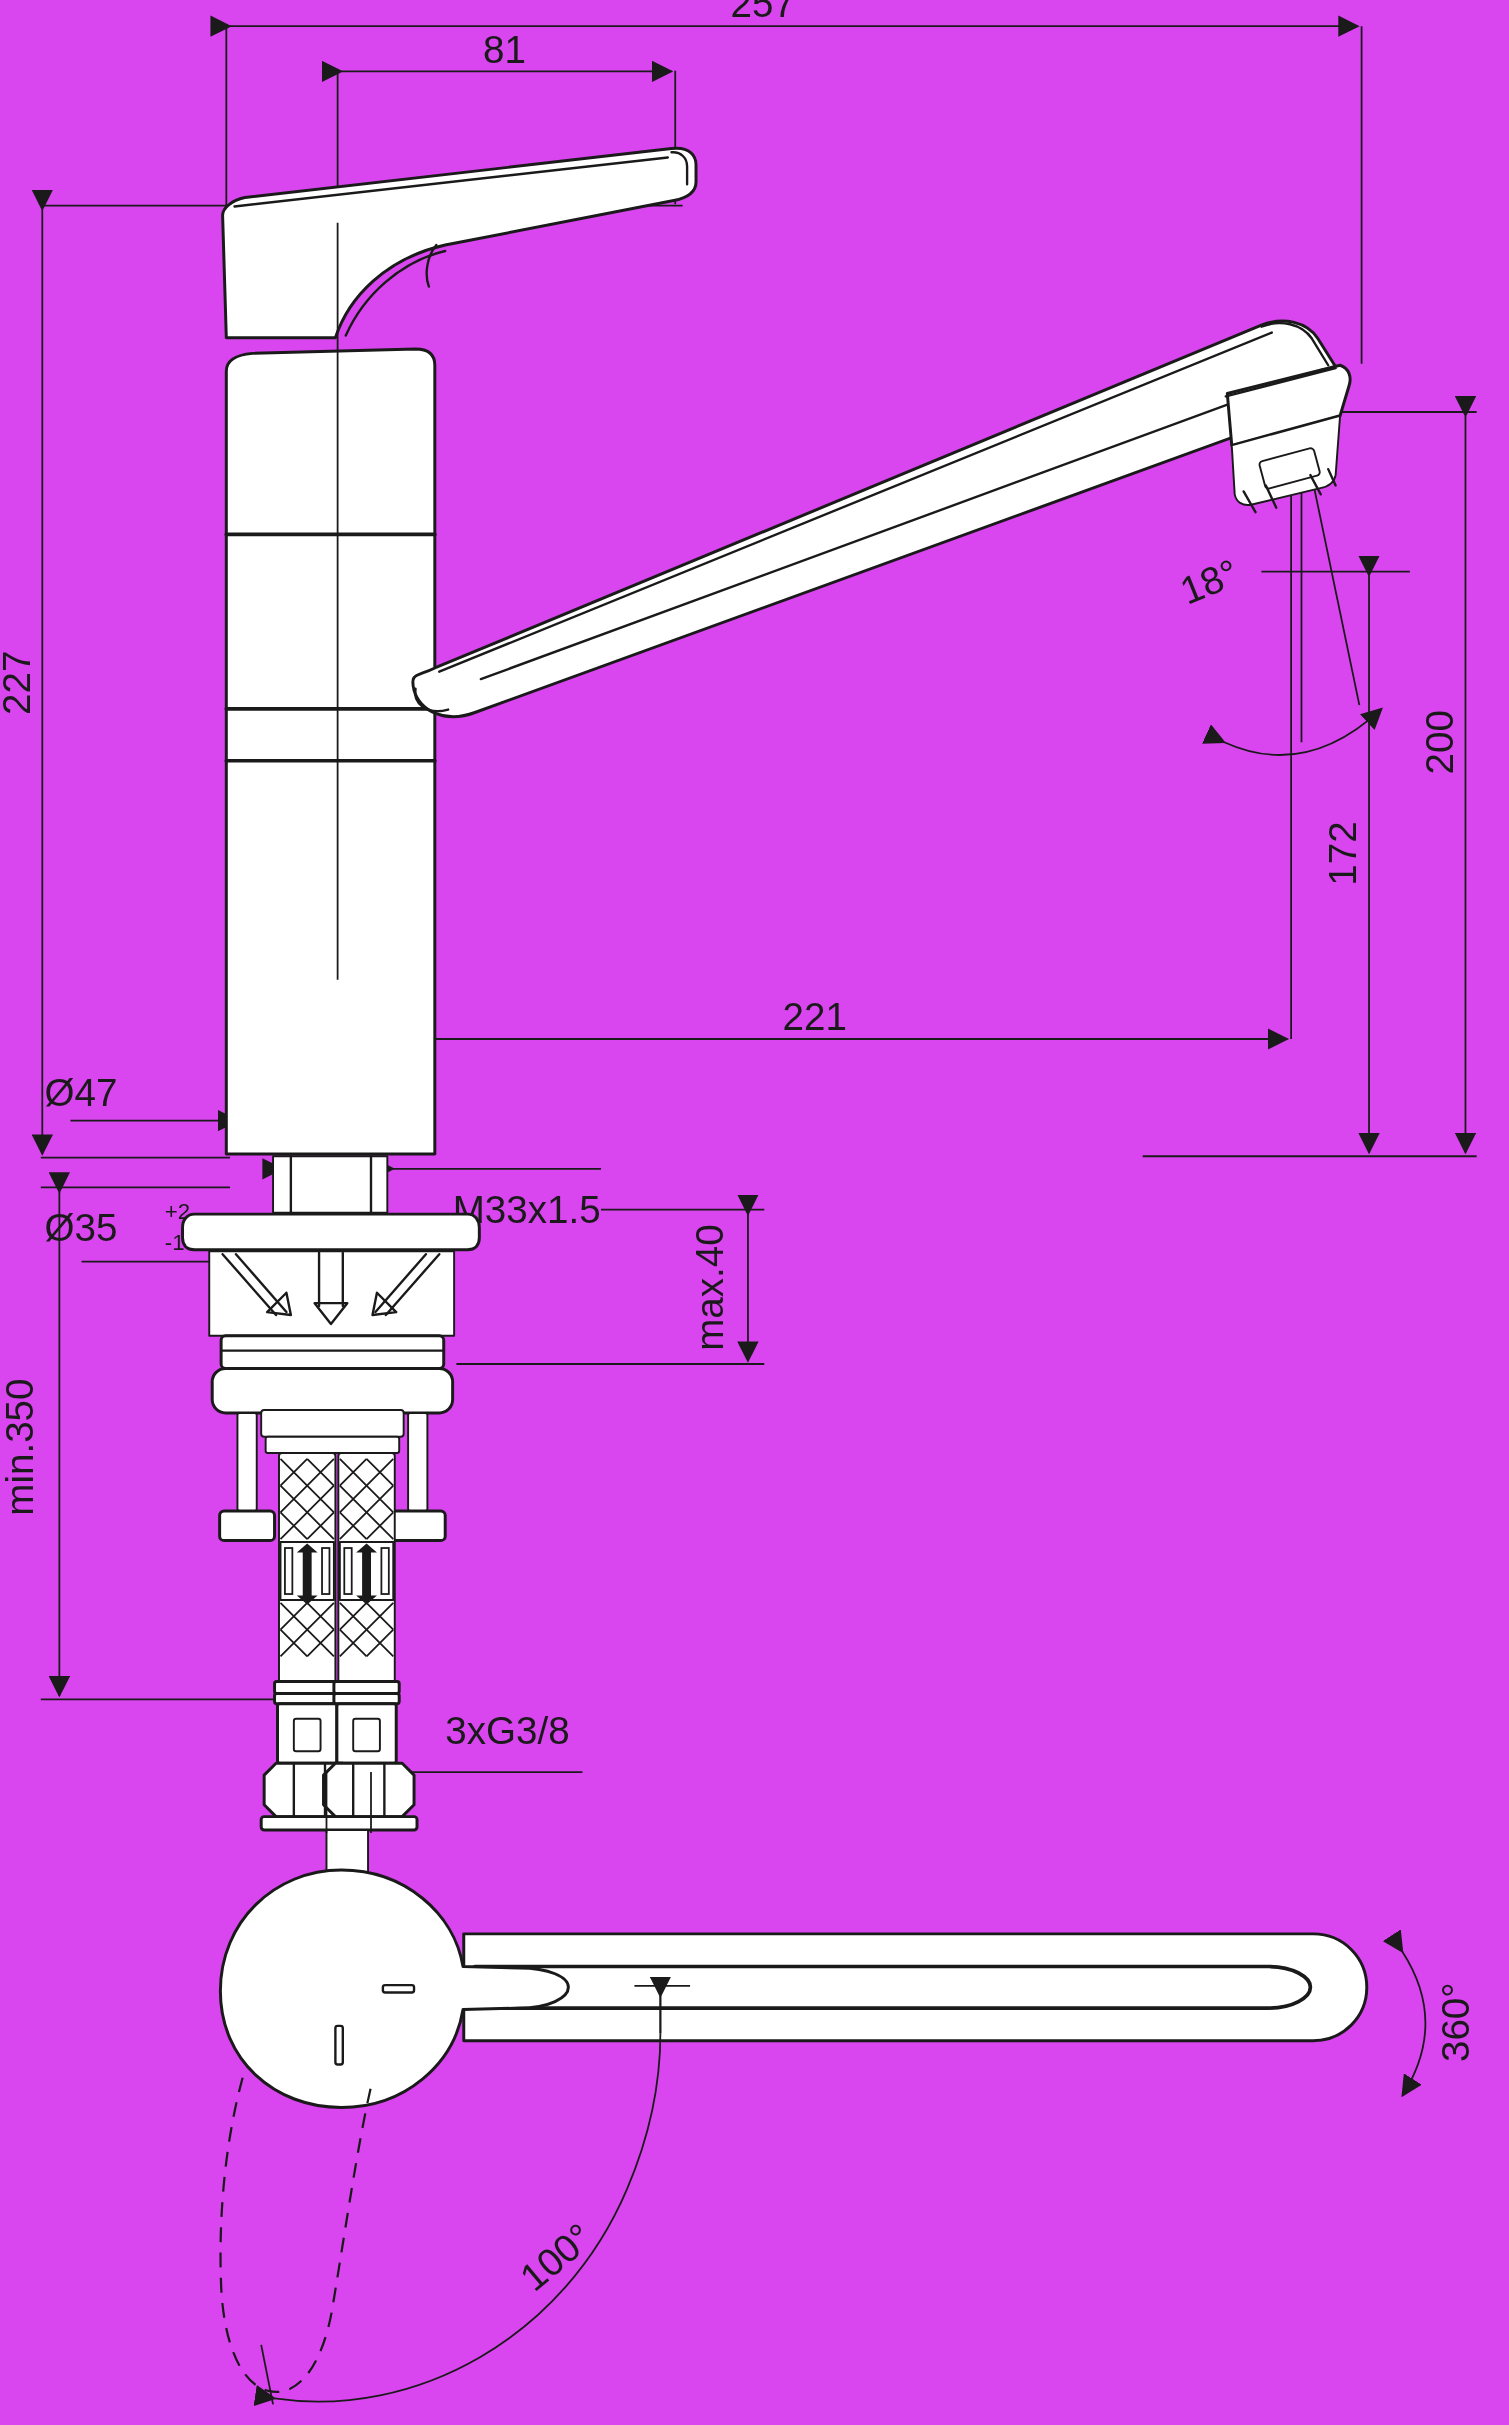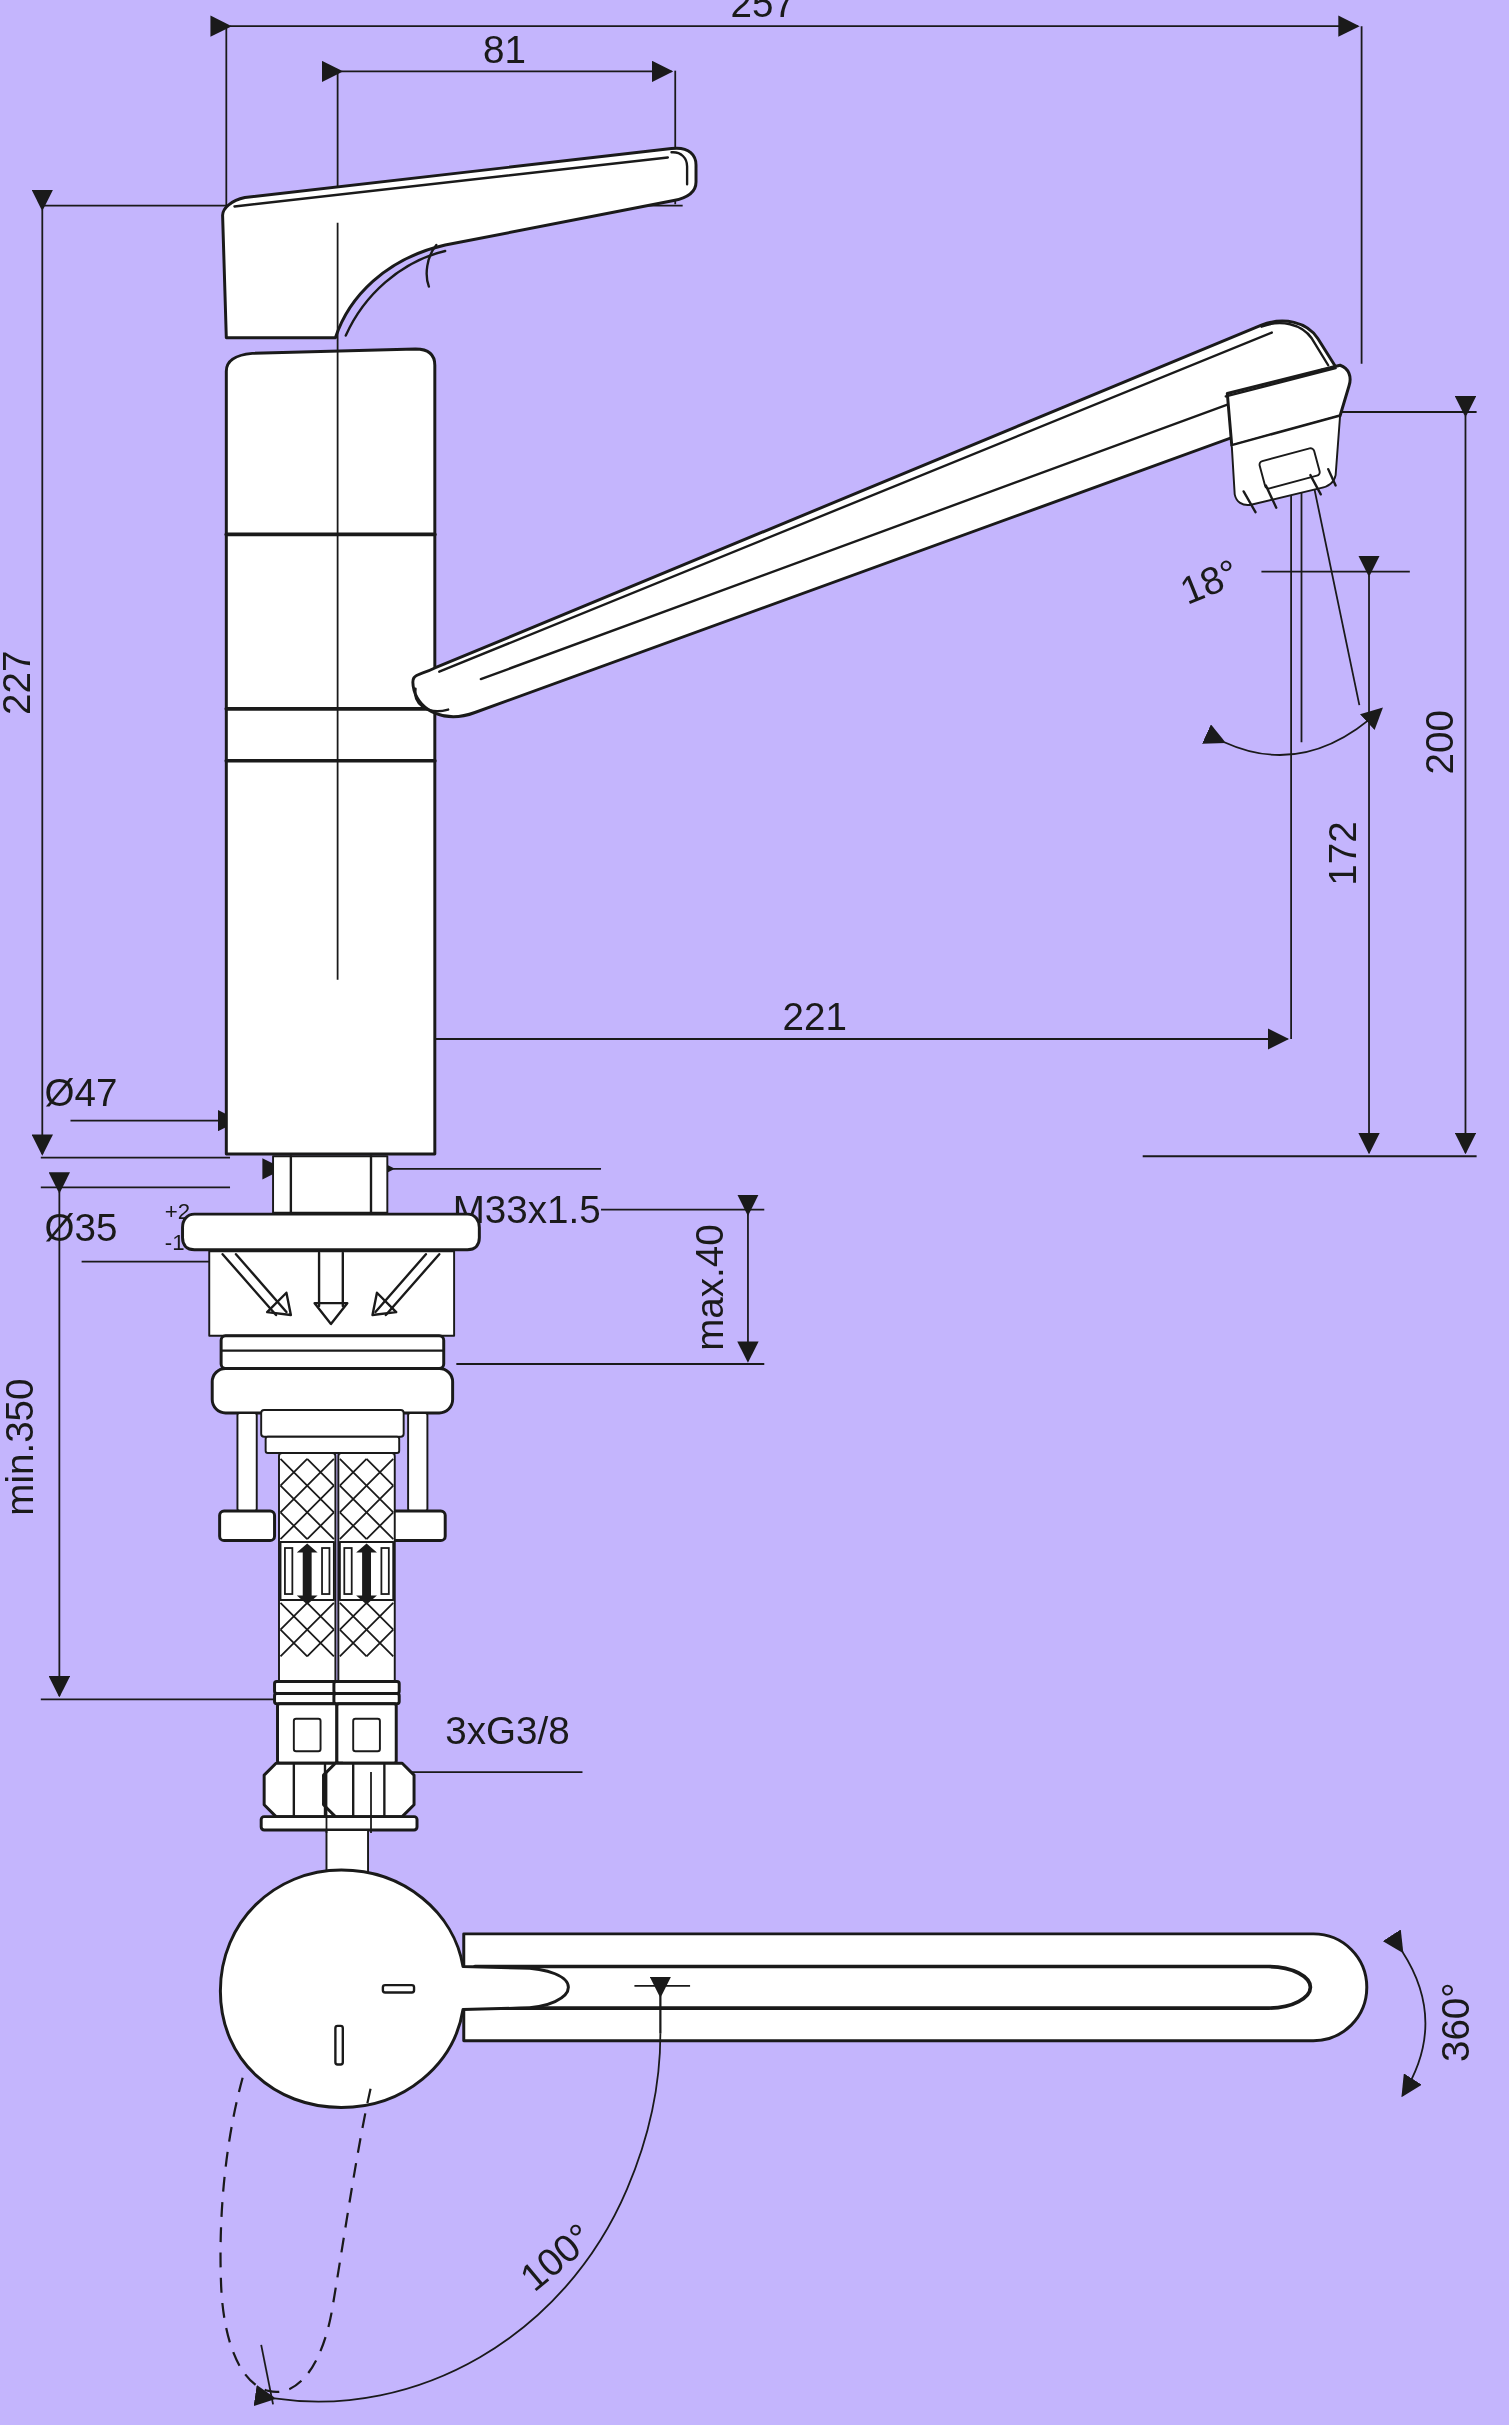--- a/index.html
+++ b/index.html
@@ -1,17 +1,17 @@
 <!DOCTYPE html>
 <html style="font-size:12px"><head>
 <meta charset="utf-8">
 <style>
   html,body{margin:0;padding:0;background:#ffffff;}
   body{font-family:"Liberation Sans", sans-serif;}
-  #sheet{position:relative;width:1510px;height:2426px;background:#c4b5fd;overflow:hidden;}
+  #sheet{position:relative;width:1510px;height:2426px;background:#d946ef;overflow:hidden;}
   #sheet svg{position:absolute;left:0;top:0;}
   .dimtext{font-family:"Liberation Sans", sans-serif;fill:#1a1a1a;font-size:52px;}
   .tol{font-family:"Liberation Sans", sans-serif;fill:#1a1a1a;font-size:30px;}
 </style>
 </head>
 <body>
 
 <div id="sheet">
 
   <svg width="1510" height="2426" viewBox="0 0 2035 3269">

